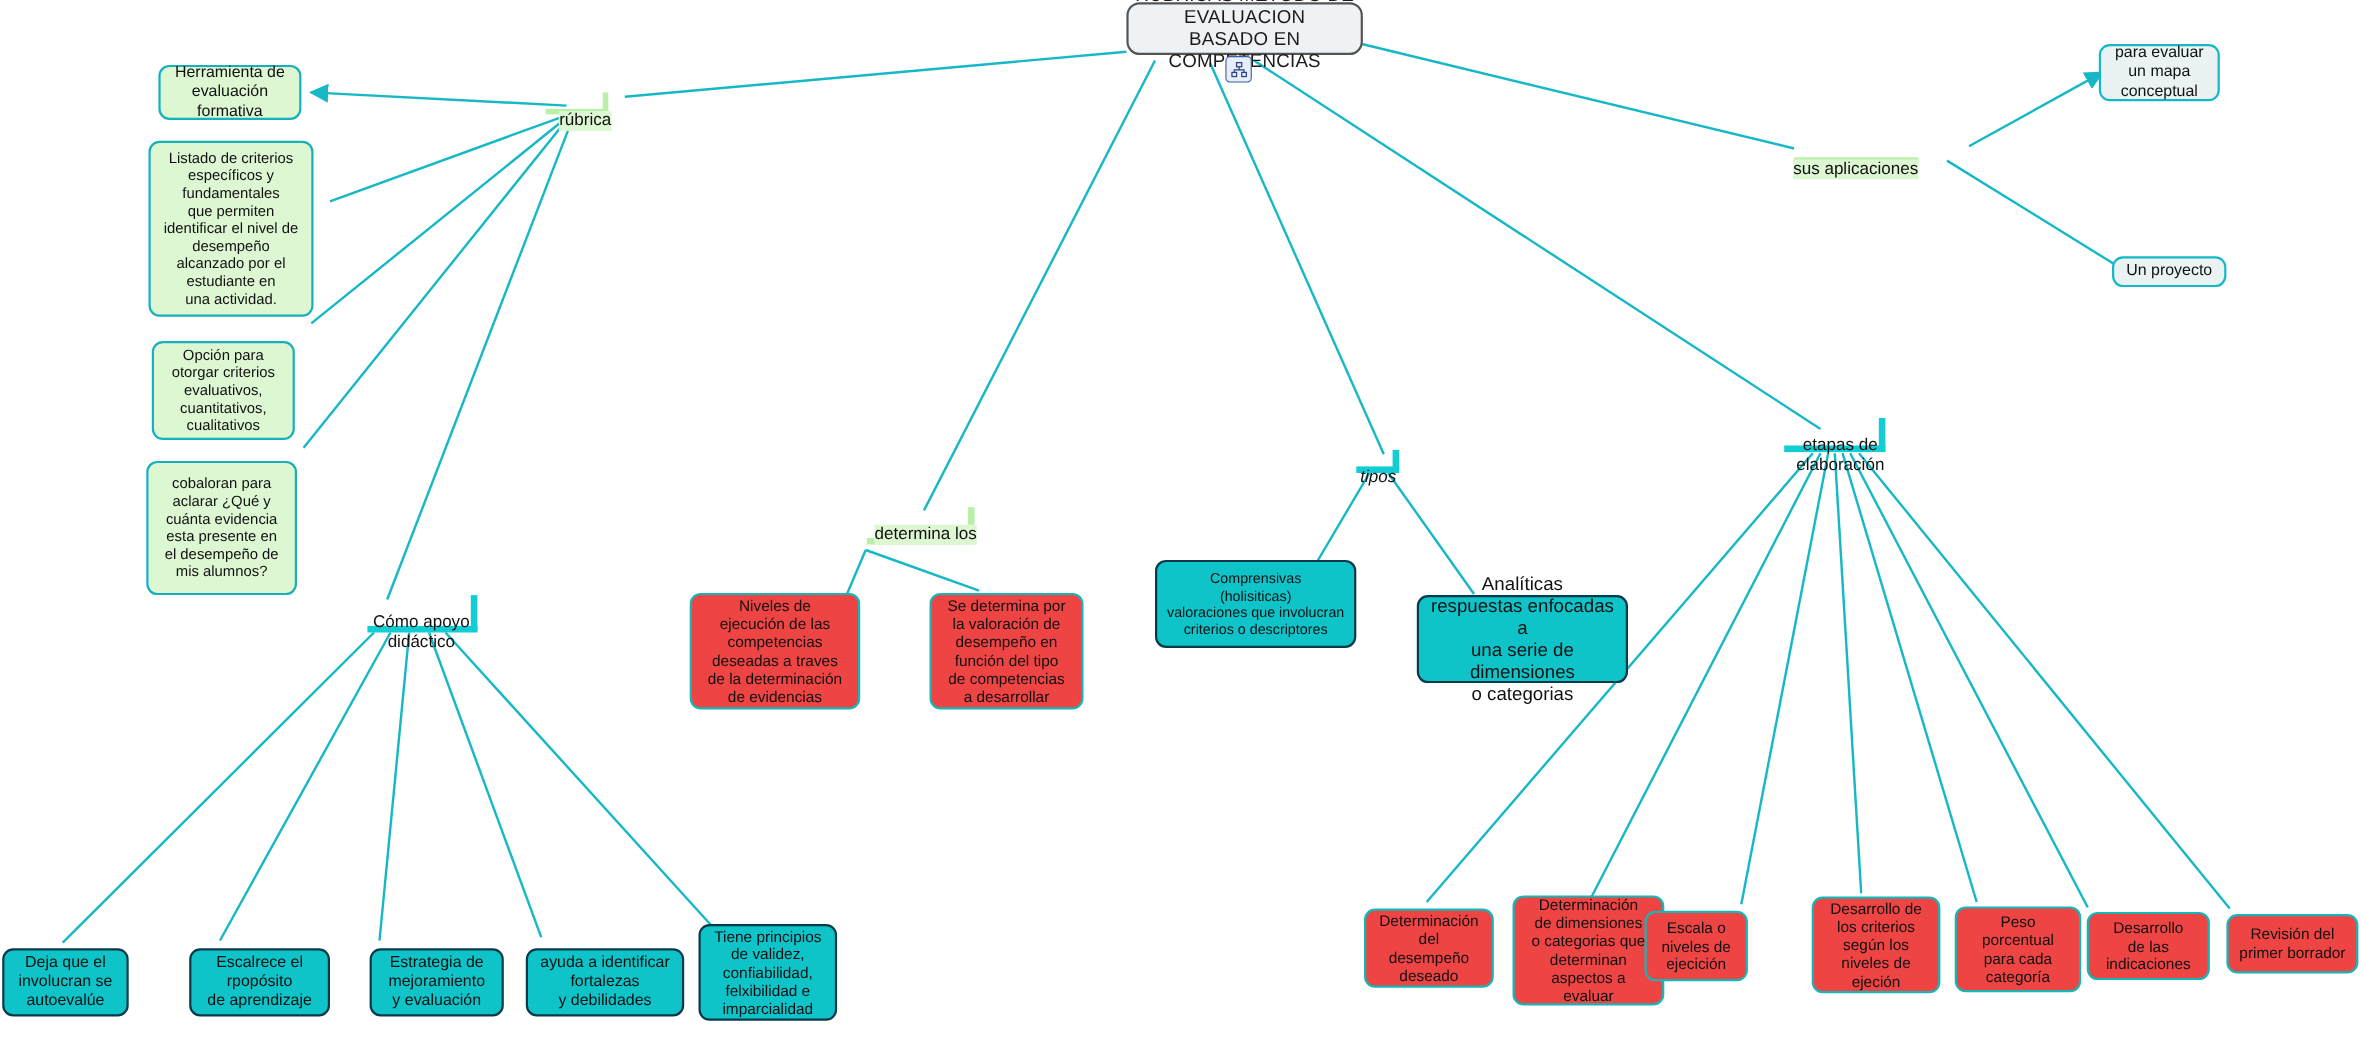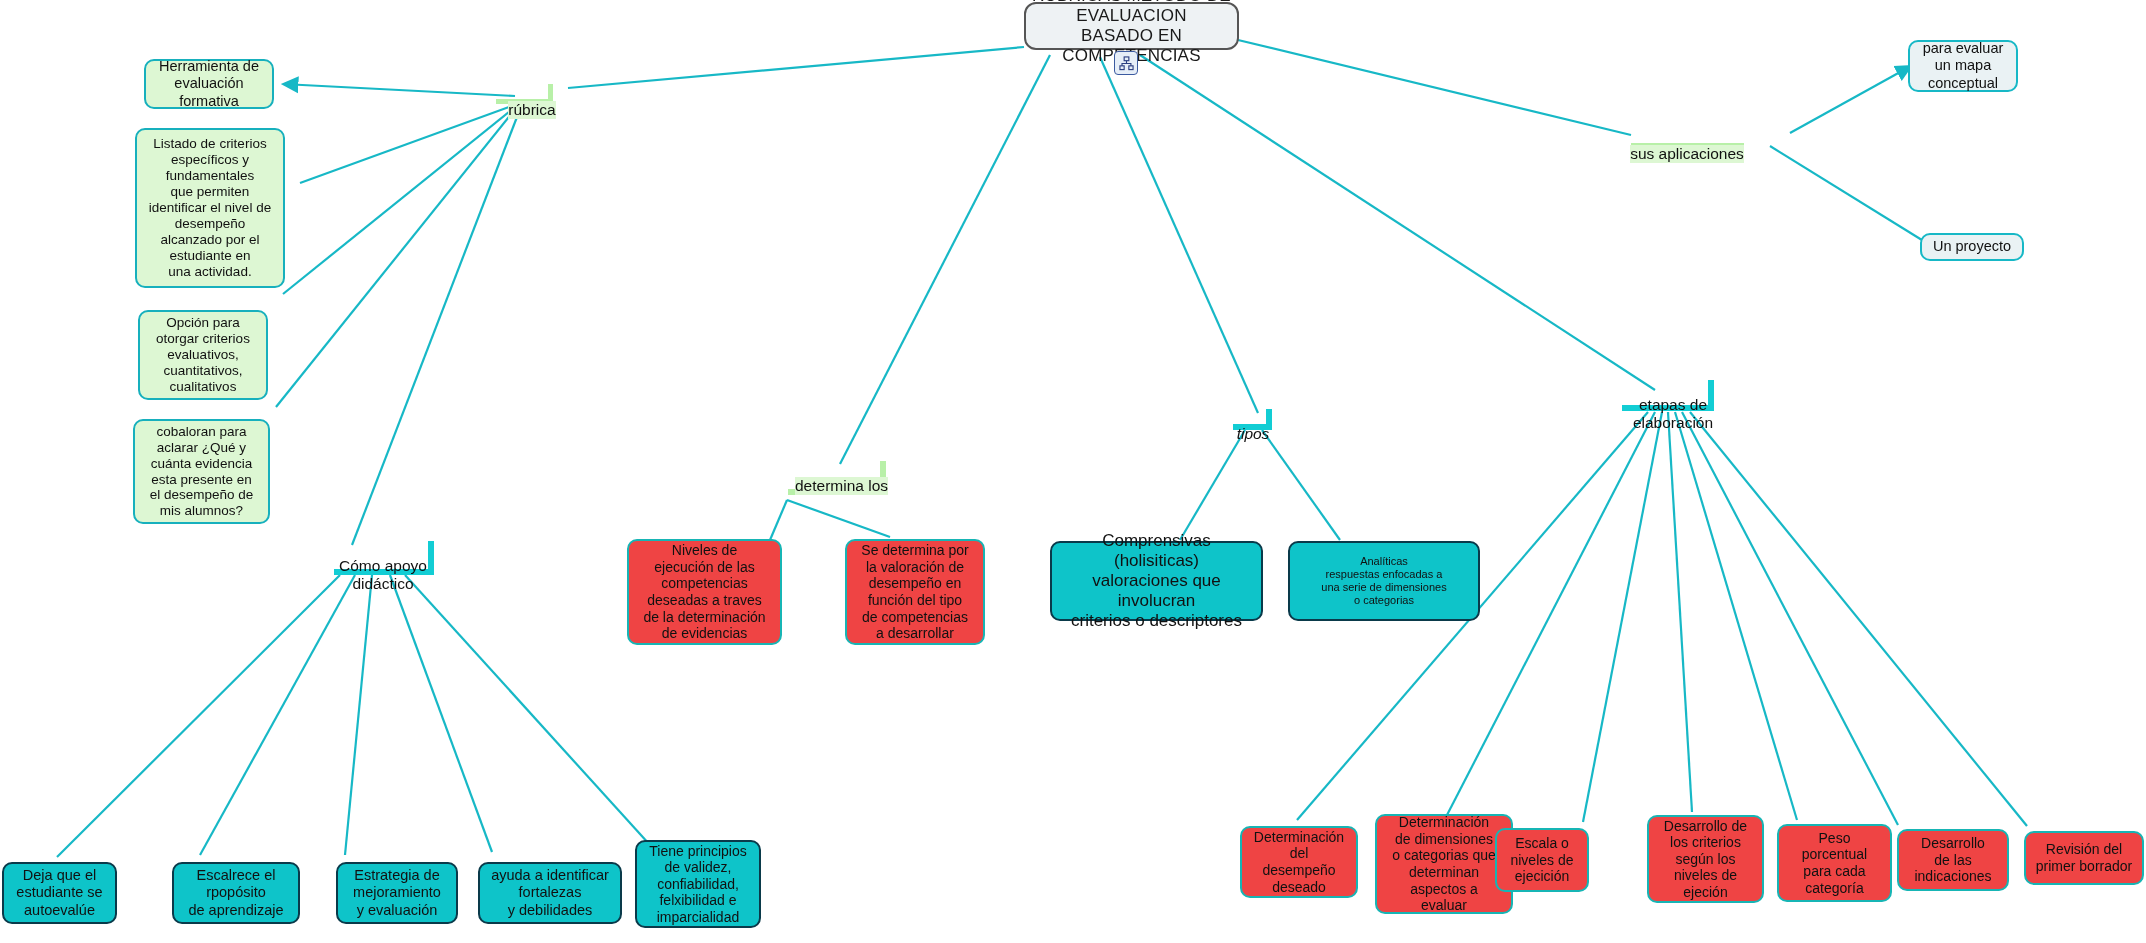--- a/index.html
+++ b/index.html
@@ -187,36 +187,36 @@
 alcanzado por el
 estudiante en
 una actividad.</div>
 
   <div class="node pale" style="left:138px;top:310px;width:130px;height:90px;font-size:13.5px;">Opción para
 otorgar criterios
 evaluativos,
 cuantitativos,
 cualitativos</div>
 
-  <div class="node pale" style="left:133px;top:419px;width:137px;height:105px;font-size:13.5px;">cobaloran para
+  <div class="node pale" style="left:133px;top:419px;width:137px;height:122px;font-size:13.5px;">cobaloran para
 aclarar ¿Qué y
 cuánta evidencia
 esta presente en
 el desempeño de
 mis alumnos?</div>
 
   <div class="label teal-tag" style="left:328px;top:539px;width:110px;">
     <span class="tag">Cómo apoyo
 didáctico</span>
   </div>
   <div class="elbow teal" style="left:428px;top:541px;width:6px;height:33px;"></div>
   <div class="elbow teal" style="left:334px;top:569px;width:100px;height:6px;"></div>
 
   <div class="node teal" style="left:2px;top:862px;width:115px;height:62px;font-size:14.5px;">Deja que el
-estudiante se
+involucran se
 autoevalúe</div>
 
   <div class="node teal" style="left:172px;top:862px;width:128px;height:62px;font-size:14.5px;">Escalrece el
 rpopósito
 de aprendizaje</div>
 
   <div class="node teal" style="left:336px;top:862px;width:122px;height:62px;font-size:14.5px;">Estrategia de
 mejoramiento
 y evaluación</div>
 
@@ -249,26 +249,26 @@
 función del tipo
 de competencias
 a desarrollar</div>
 
   <div class="label teal-tag" style="left:1229px;top:407px;width:48px;font-style:italic;">
     <span class="tag">tipos</span>
   </div>
   <div class="elbow teal" style="left:1266px;top:409px;width:6px;height:20px;"></div>
   <div class="elbow teal" style="left:1233px;top:424px;width:39px;height:6px;"></div>
 
-  <div class="node teal" style="left:1050px;top:541px;width:213px;height:80px;font-size:17px;">Comprensivas
+  <div class="node teal" style="left:1050px;top:509px;width:183px;height:80px;font-size:13px;">Comprensivas
 (holisiticas)
 valoraciones que involucran
 criterios o descriptores</div>
 
-  <div class="node teal" style="left:1288px;top:541px;width:192px;height:80px;font-size:11px;">Analíticas
+  <div class="node teal" style="left:1288px;top:541px;width:192px;height:80px;font-size:17px;">Analíticas
 respuestas  enfocadas a
 una serie de dimensiones
 o categorias</div>
 
   <div class="label pale-tag" style="left:1627px;top:127px;width:120px;">
     <span class="tag">sus aplicaciones</span>
   </div>
   <div class="elbow pale" style="left:1631px;top:143px;width:113px;height:6px;"></div>
 
   <div class="node gray" style="left:1908px;top:40px;width:110px;height:52px;font-size:14.5px;">para evaluar

